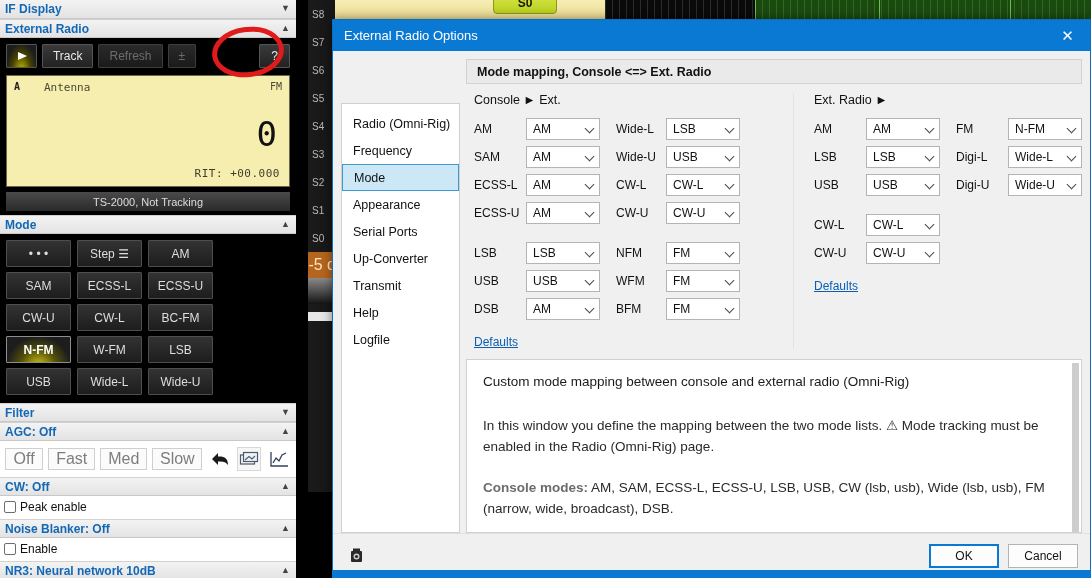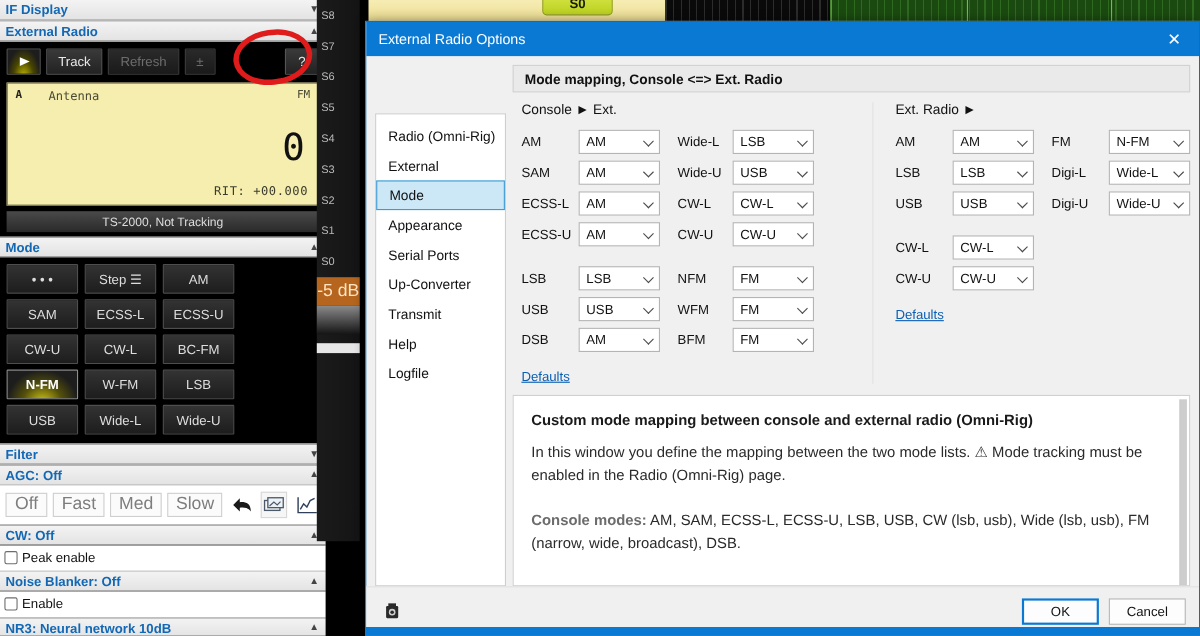--- a/index.html
+++ b/index.html
@@ -126,21 +126,21 @@
 
   .chk-row { background: #fff; padding: 4px 4px 5px 4px; display: flex; align-items: center; gap: 4px; }
   .chkbox {
     width: 12px; height: 12px; border: 1px solid #6d6d6d; background: #fff;
     border-radius: 2px;
   }
   .chk-label { font-size: 12px; color: #111; }
 
   
   .smeter {
-    position: absolute; left: 288px; top: 0; width: 39px; height: 492px;
+    position: absolute; left: 308px; top: 0; width: 39px; height: 492px;
     background: linear-gradient(to right,#1b1b1b,#141414);
     color: #b9b9b9; font-size: 10px;
   }
   .smeter .tick {
     position: absolute; left: 4px; width: 32px; height: 28px;
     display: flex; align-items: center;
   }
   .smeter .db {
     position: absolute; left: 0; width: 39px; height: 26px;
     background: #b5651d; color: #ffe3c2;
@@ -253,21 +253,21 @@
     font-size: 12px; color: #0a5fb4; text-decoration: underline;
     margin-top: 10px; display: inline-block;
   }
 
   .descbox {
     margin: 10px 0 0 0; flex: 1;
     background: #fff; border: 1px solid #d0d0d0;
     padding: 14px 16px 10px 16px;
     position: relative; overflow: hidden; min-height: 0;
   }
-  .d-title { font-size: 13.5px; font-weight: bold; color: #1a1a1a; margin-bottom: 12px; }
+  .d-title { font-size: 13.5px; font-weight: normal; color: #1a1a1a; margin-bottom: 27px; }
   .d-para { font-size: 13.5px; color: #2a2a2a; line-height: 1.55; margin-bottom: 20px; }
   .d-para .grey { color: #6c6c6c; font-weight: bold; }
   .vscroll {
     position: absolute; right: 1px; top: 1px; bottom: 1px; width: 9px; background: #fff;
   }
   .vscroll .thumb { position: absolute; left: 1px; top: 2px; width: 7px; height: 184px; background: #cdcdcd; }
 
   .footer {
     height: 44px; flex: 0 0 auto;
     display: flex; align-items: center; justify-content: space-between;
@@ -444,21 +444,21 @@
 
     <div class="titlebar">
       <span class="ttl">External Radio Options</span>
       <span class="closebtn">✕</span>
     </div>
 
     <div class="dlg-body">
 
       <div class="nav">
         <div class="nav-item">Radio (Omni-Rig)</div>
-        <div class="nav-item">External</div>
+        <div class="nav-item">Frequency</div>
         <div class="nav-item active">Mode</div>
         <div class="nav-item">Appearance</div>
         <div class="nav-item">Serial Ports</div>
         <div class="nav-item">Up-Converter</div>
         <div class="nav-item">Transmit</div>
         <div class="nav-item">Help</div>
         <div class="nav-item">Logfile</div>
       </div>
 
       <div class="content">

